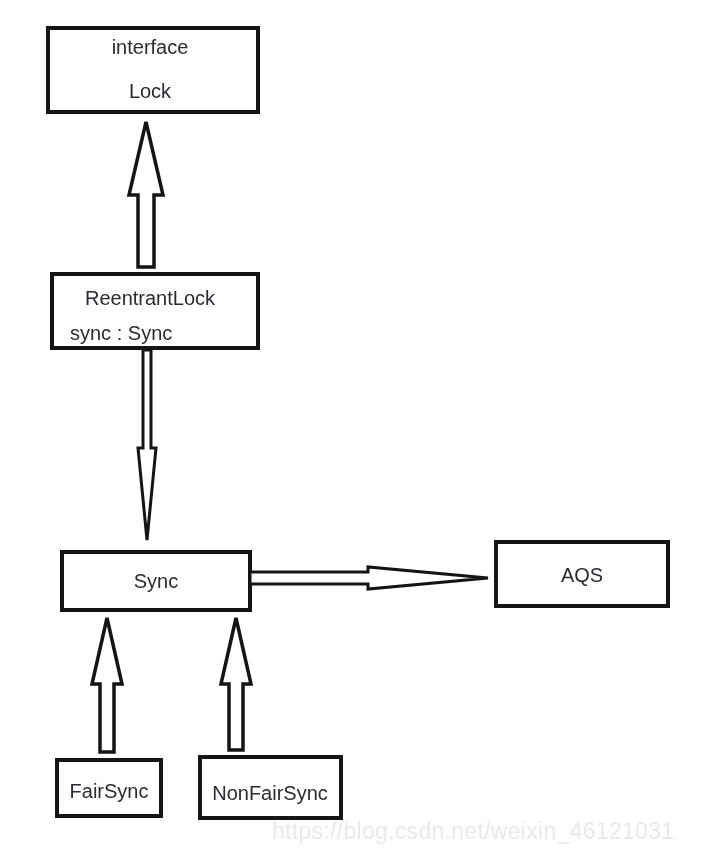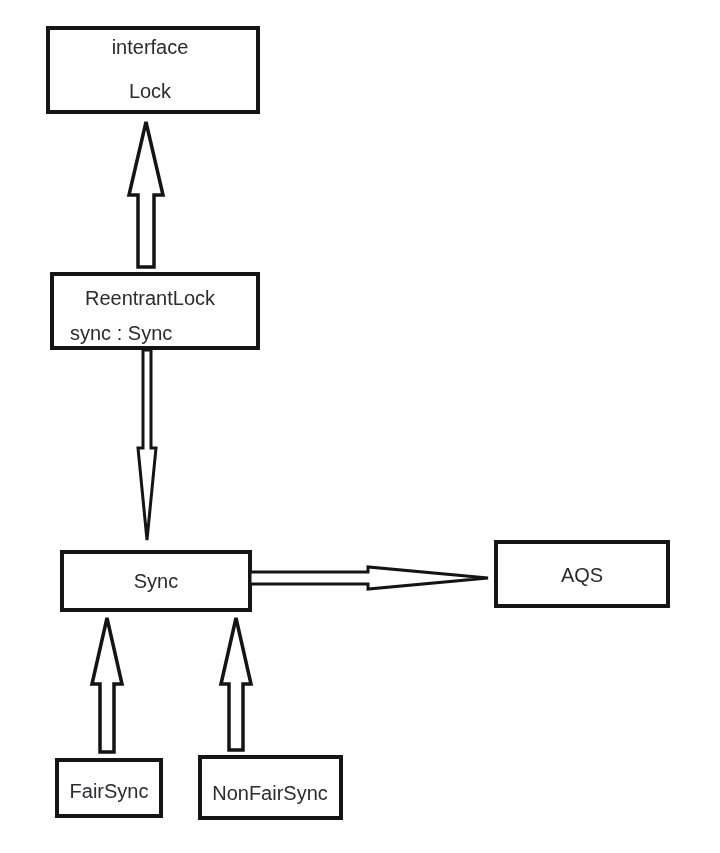--- a/index.html
+++ b/index.html
@@ -131,13 +131,14 @@
     </g>
 
     
     <g>
       <rect class="uml-box-rect" x="200" y="757" width="141" height="61"></rect>
       <text class="uml-label centered" x="270" y="800">NonFairSync</text>
     </g>
 
   </svg>
 
+  <div class="watermark-url">https://blog.csdn.net/weixin_46121031</div>
 </div>
 
 </body></html>

